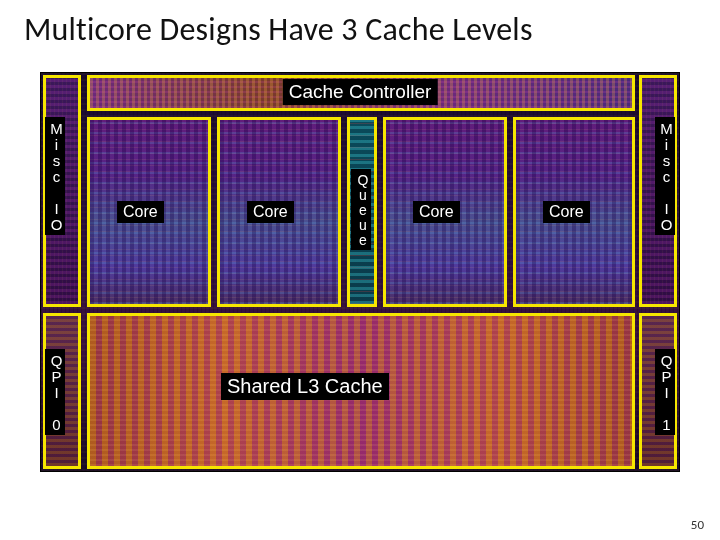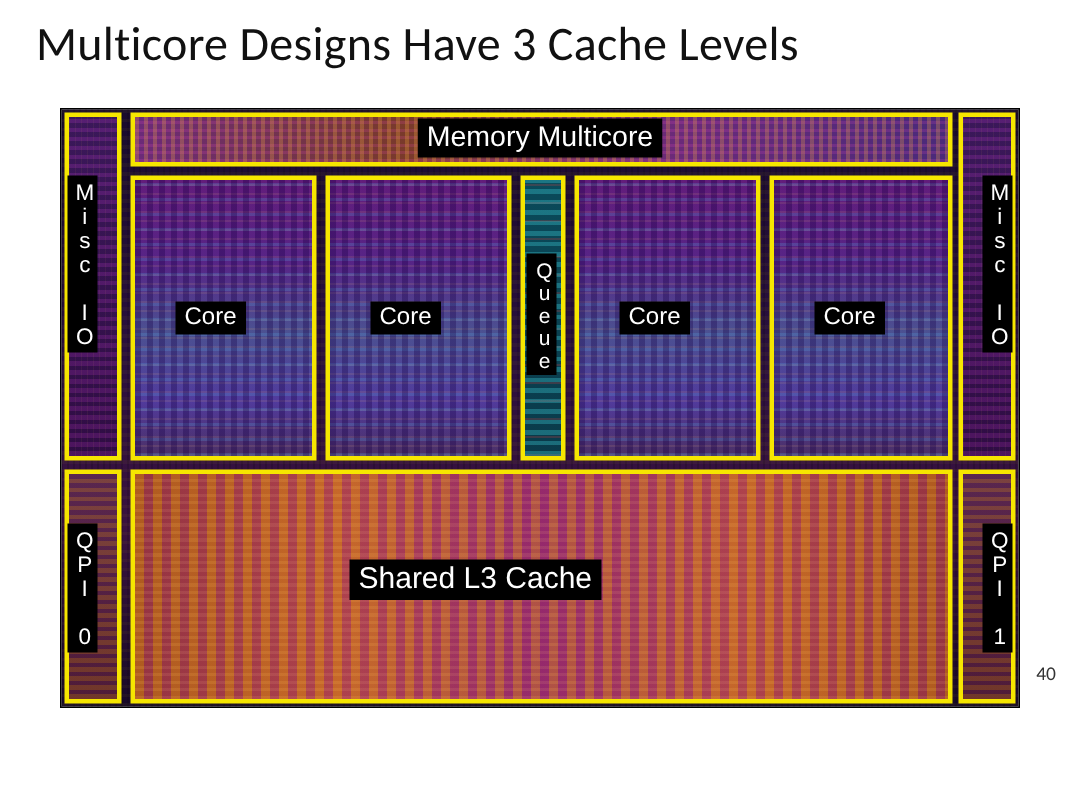--- a/index.html
+++ b/index.html
@@ -1,17 +1,17 @@
 <!DOCTYPE html>
 <html><head>
 <meta charset="utf-8">
 <style>
   * { box-sizing: border-box; margin: 0; padding: 0; }
   html, body { width: 720px; height: 540px; background: #fff; font-family: "Calibri", Arial, sans-serif; }
-  .slide { width: 720px; height: 465px; position: relative; }
+  .slide { width: 720px; height: 540px; position: relative; }
   .title { font-size: 32px; font-weight: 400; color: #111; padding: 10px 0 6px 24px; letter-spacing: 0.2px; }
 
   .die-wrap { position: absolute; left: 40px; top: 72px; width: 640px; height: 400px; }
 
   .die {
     position: relative; width: 100%; height: 100%;
     background:
       repeating-linear-gradient(0deg, rgba(255,255,0,0.04) 0 2px, transparent 2px 6px),
       repeating-linear-gradient(90deg, rgba(0,0,0,0.15) 0 1px, transparent 1px 4px),
       linear-gradient(180deg, #1a0b2e 0%, #2a0f3e 40%, #3b123f 70%, #190a28 100%);
@@ -65,21 +65,21 @@
 </head>
 <body>
 
 <div class="slide">
   <div class="title">Multicore Designs Have 3 Cache Levels</div>
 
   <div class="die-wrap">
     <div class="die">
 
       <div class="outline tex-mc" style="left:46px; top:2px; width:548px; height:36px;"></div>
-      <div class="lbl" style="left:50%; top:6px; transform:translateX(-50%); font-size:19px;">Memory Multicore</div>
+      <div class="lbl" style="left:50%; top:6px; transform:translateX(-50%); font-size:19px;">Cache Controller</div>
 
       <div class="outline tex-misc" style="left:2px; top:2px; width:38px; height:232px;"></div>
       <div class="lbl v" style="left:4px; top:44px; width:20px;">
         <span>Misc
 IO</span>
       </div>
 
       <div class="outline tex-misc" style="right:2px; top:2px; width:38px; height:232px;"></div>
       <div class="lbl v" style="right:4px; top:44px; width:20px;">
         <span>Misc
@@ -109,19 +109,19 @@
 0</span>
       </div>
 
       <div class="outline tex-qpi" style="right:2px; top:240px; width:38px; height:156px;"></div>
       <div class="lbl v" style="right:4px; top:276px; width:20px;">
         <span>QPI
 1</span>
       </div>
 
       <div class="outline tex-l3" style="left:46px; top:240px; width:548px; height:156px;"></div>
-      <div class="lbl" style="left:192px; top:300px; font-size:20px;">Shared L3 Cache</div>
+      <div class="lbl" style="left:180px; top:300px; font-size:20px;">Shared L3 Cache</div>
 
     </div>
   </div>
 
-  <div class="pagenum">40</div>
+  <div class="pagenum">50</div>
 </div>
 
 </body></html>

